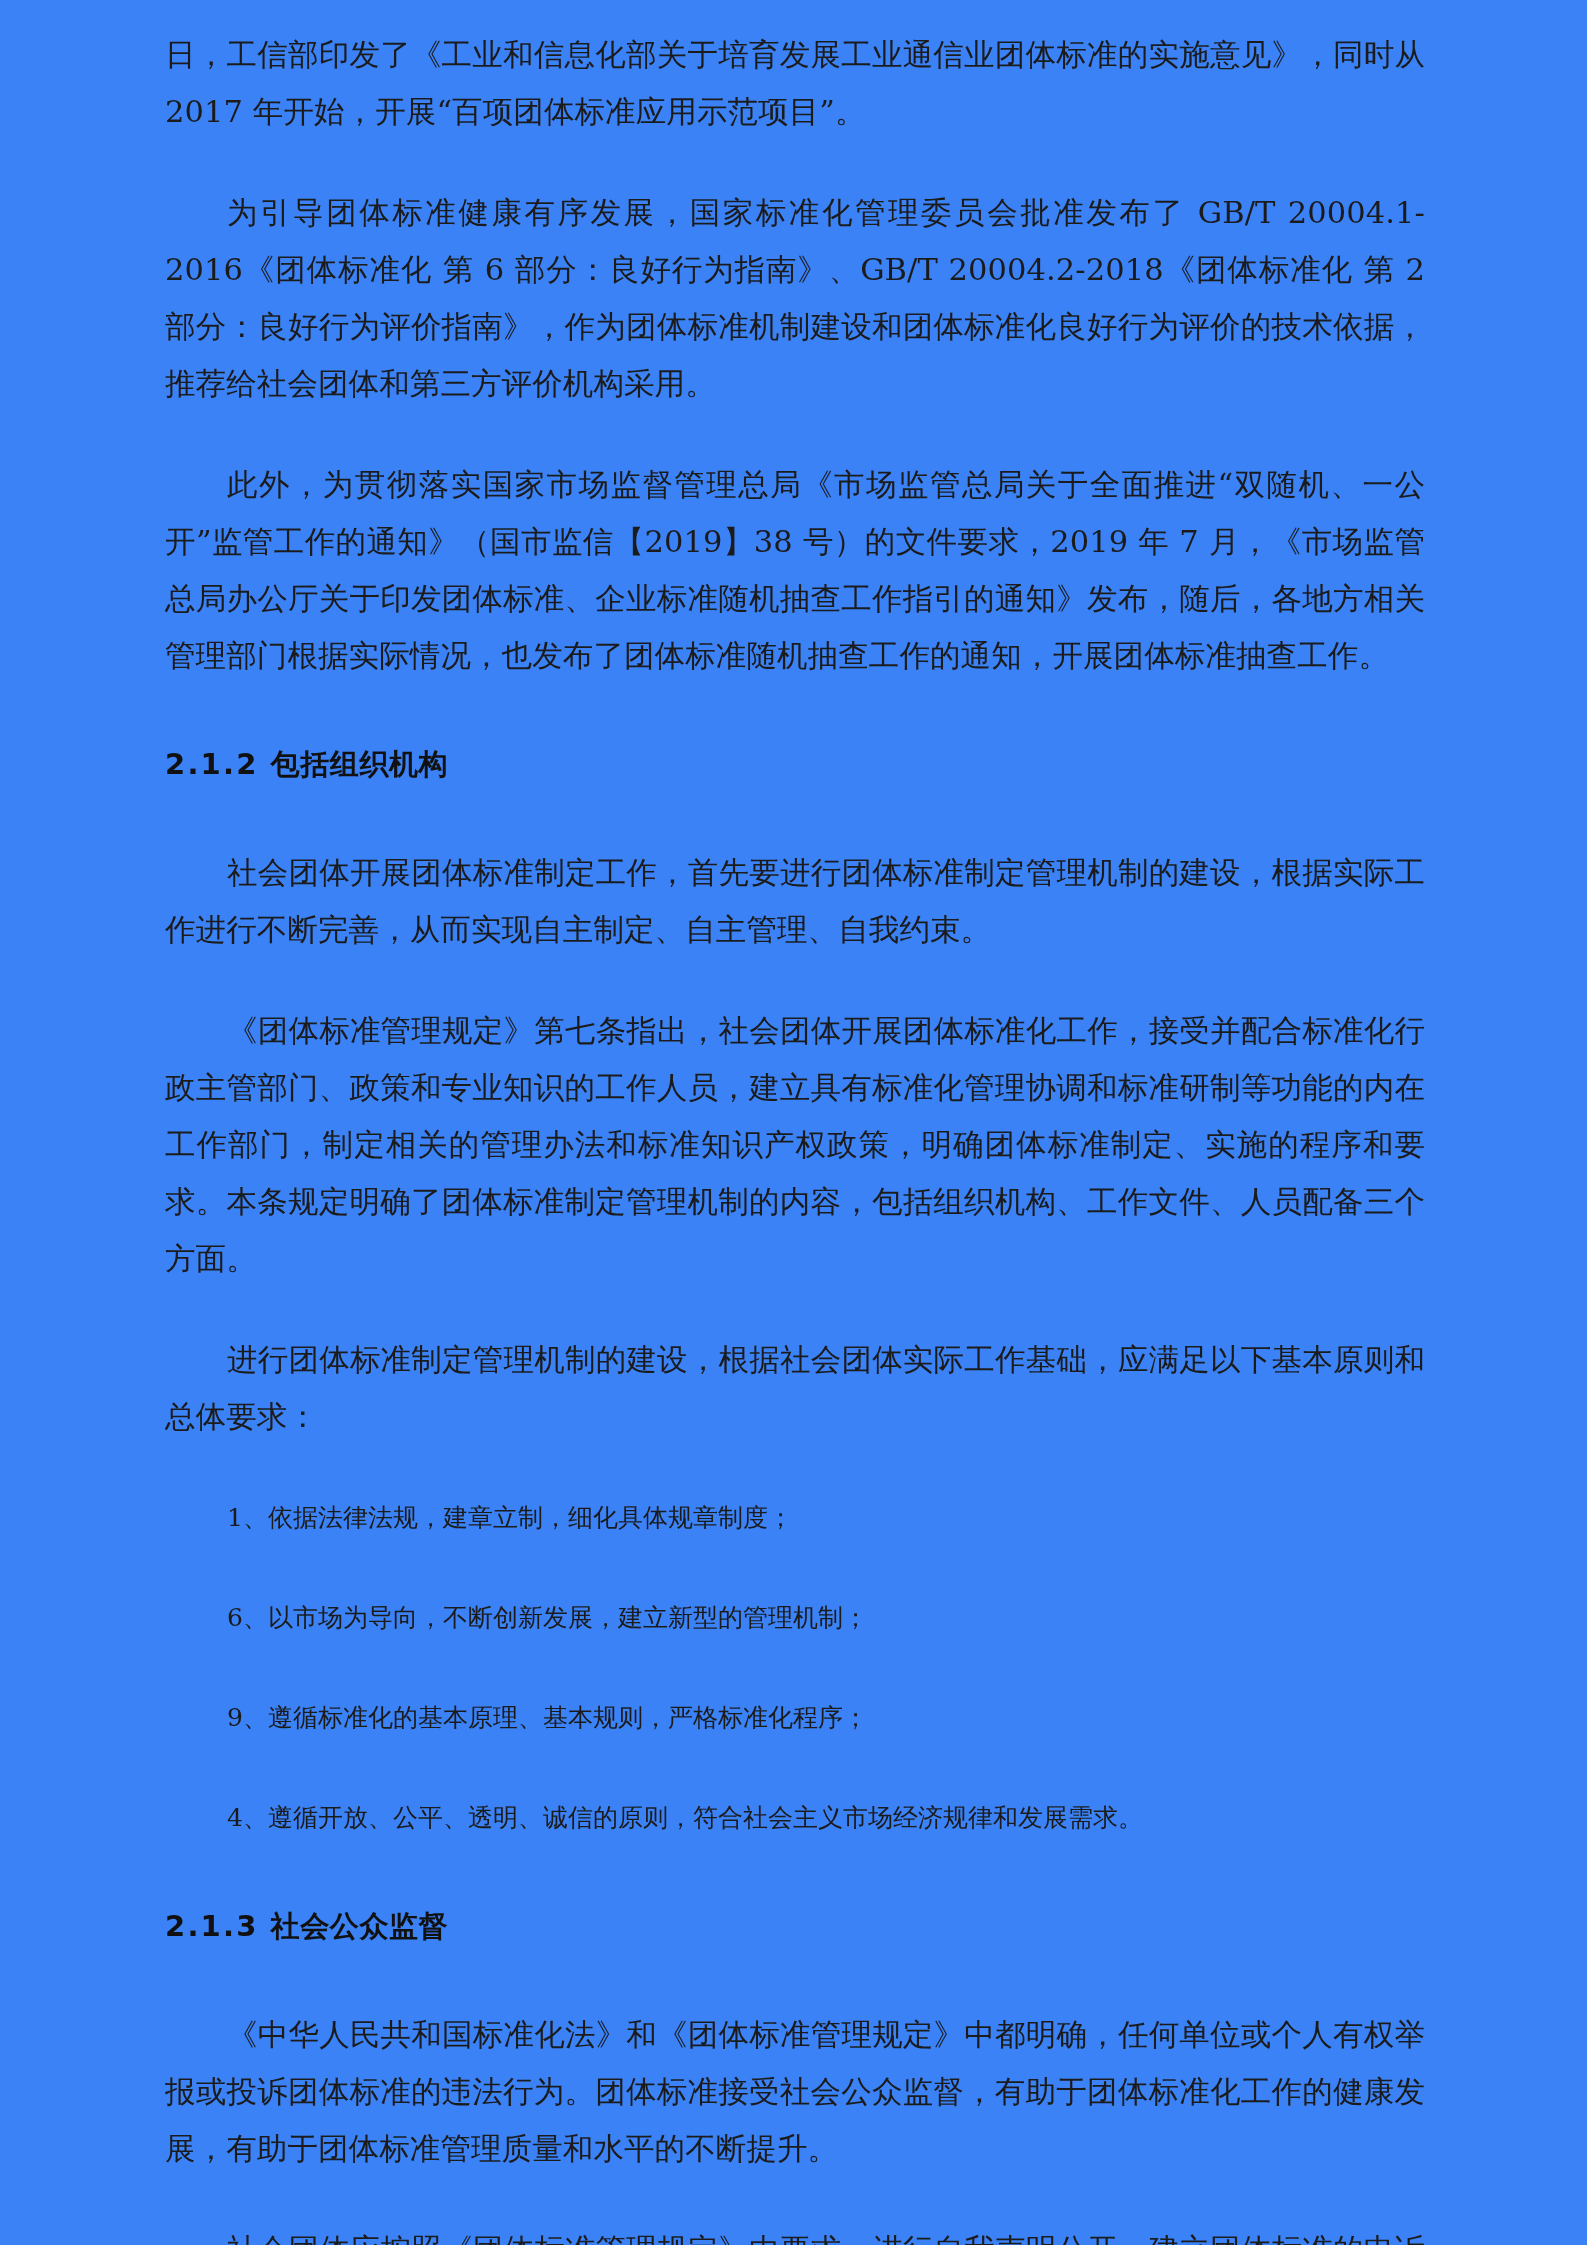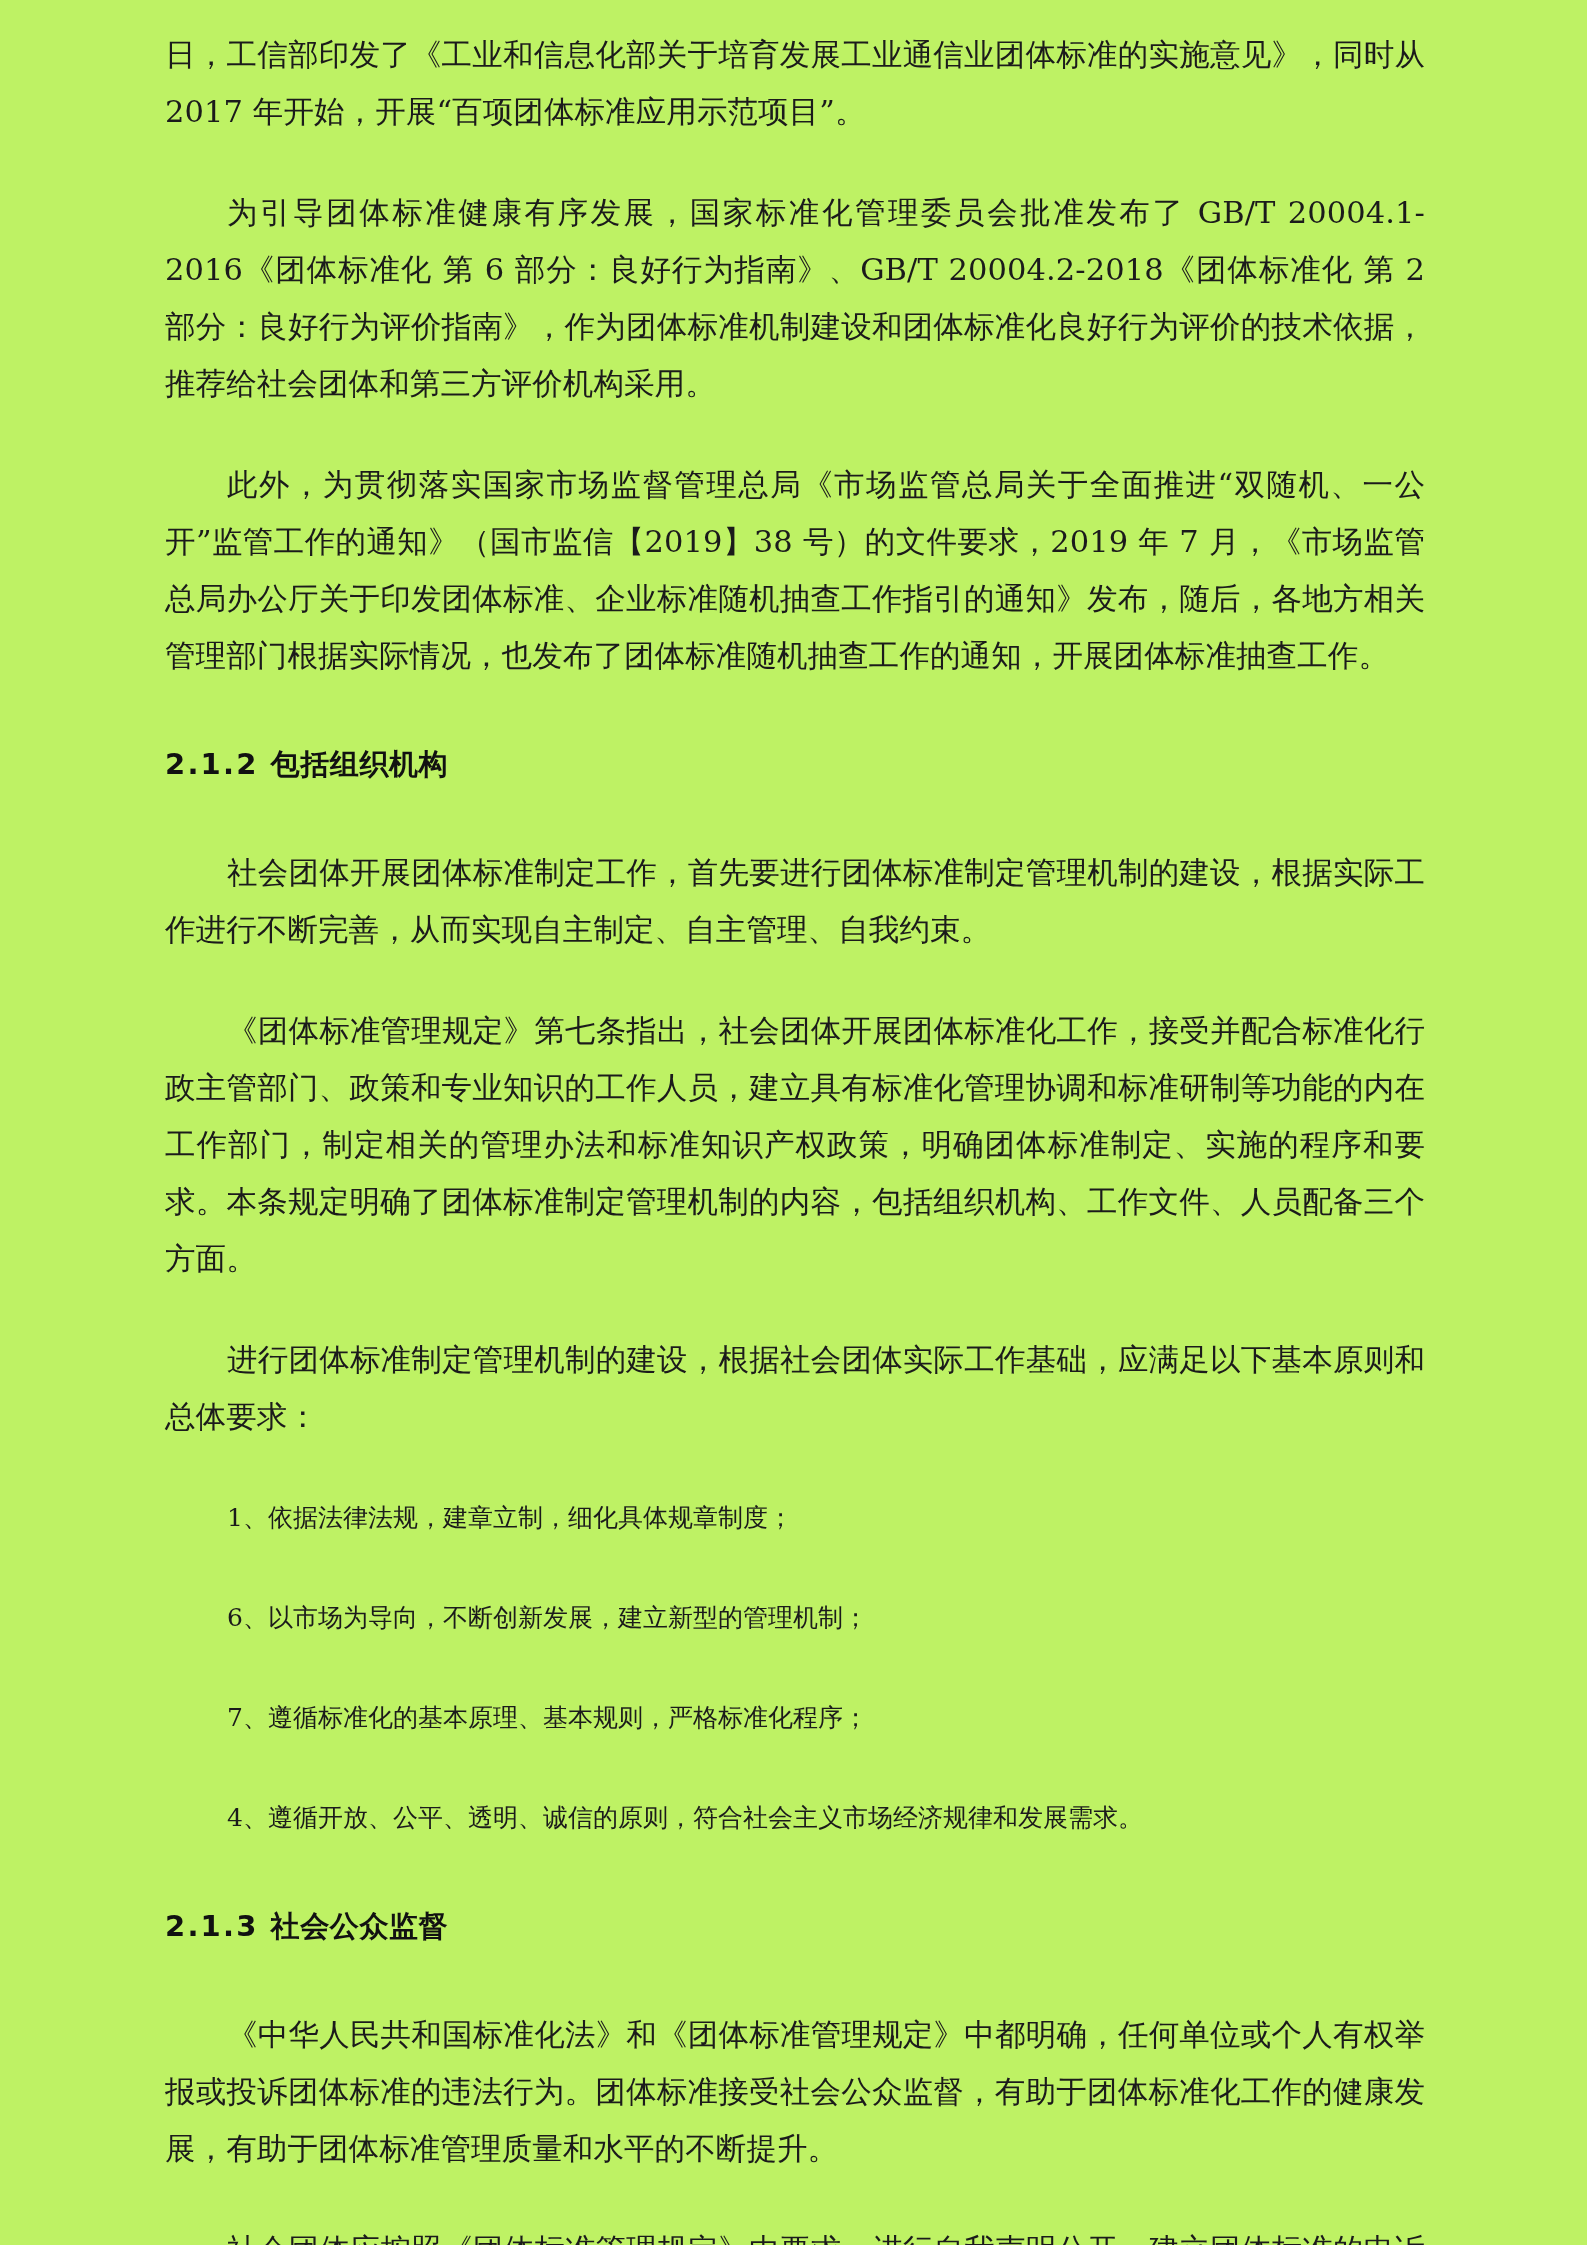--- a/index.html
+++ b/index.html
@@ -12,21 +12,21 @@
     height: 2245px;
     overflow: hidden;
     font-family: "DejaVu Serif", "Liberation Serif", serif;
     color: #1a1a1a;
     -webkit-font-smoothing: antialiased;
   }
   .page {
     position: relative;
     width: 1587px;
     height: 2245px;
-    background: #bef264;
+    background: #3b82f6;
     box-sizing: border-box;
     padding: 26px 162px 0 165px;
   }
   .doc-body {
     position: relative;
     width: 1260px;
   }
 
   
   p.para {
@@ -108,21 +108,21 @@
 
     <div class="gap-md"></div>
 
     <p class="para">进行团体标准制定管理机制的建设，根据社会团体实际工作基础，应满足以下基本原则和总体要求：</p>
 
     <div class="gap-md"></div>
 
     <ol class="numlist">
       <li>1、依据法律法规，建章立制，细化具体规章制度；</li>
       <li>6、以市场为导向，不断创新发展，建立新型的管理机制；</li>
-      <li>7、遵循标准化的基本原理、基本规则，严格标准化程序；</li>
+      <li>9、遵循标准化的基本原理、基本规则，严格标准化程序；</li>
       <li>4、遵循开放、公平、透明、诚信的原则，符合社会主义市场经济规律和发展需求。</li>
     </ol>
 
     <div class="gap-lg"></div>
 
     <h2 class="heading">
       <span class="num">2.1.3</span><span>社会公众监督</span>
     </h2>
 
     <div class="gap-lg"></div>

